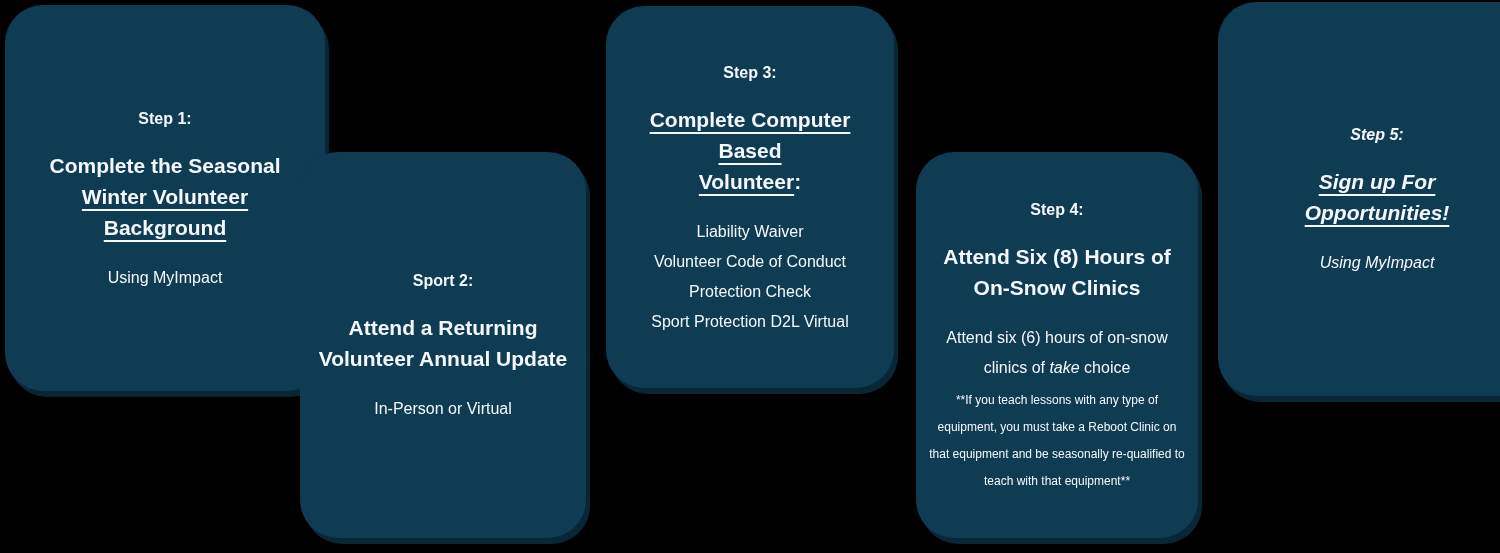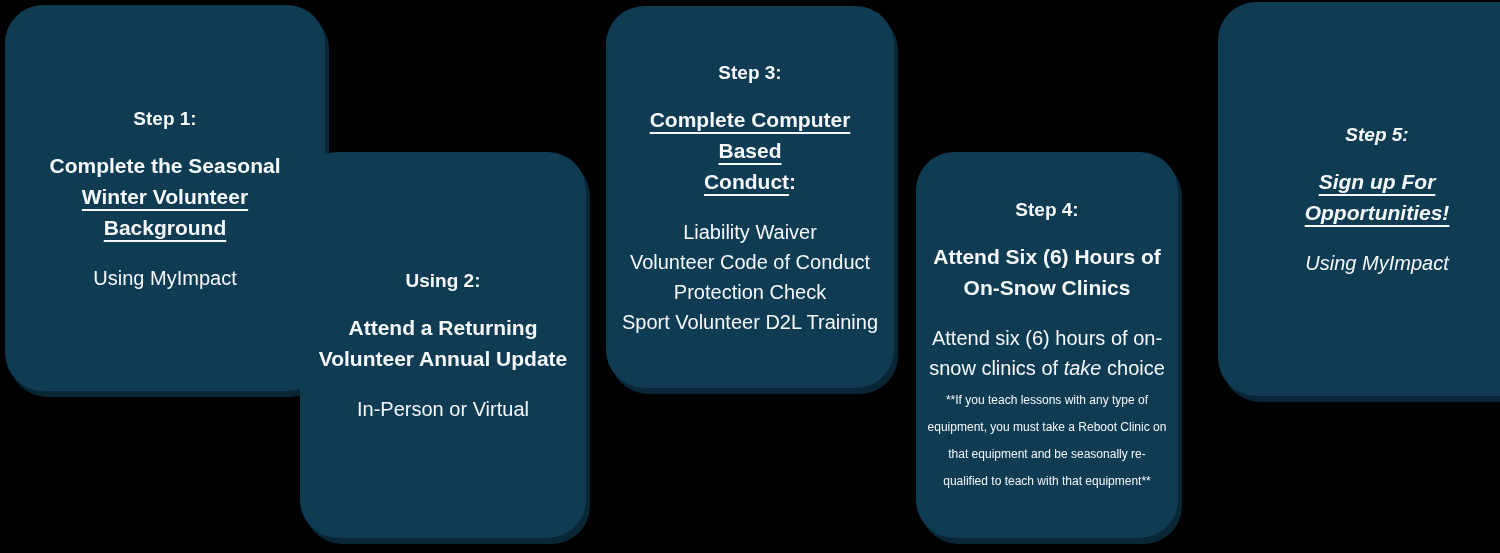--- a/index.html
+++ b/index.html
@@ -25,43 +25,43 @@
     display: flex;
     flex-direction: column;
     justify-content: center;
     align-items: center;
     text-align: center;
     padding: 16px 10px;
   }
   .card1 { left: 5px;    top: 5px;   width: 320px; height: 386px; align-items: center; }
   .card2 { left: 300px;  top: 152px; width: 286px; height: 386px; }
   .card3 { left: 606px;  top: 6px;   width: 288px; height: 382px; }
-  .card4 { left: 916px;  top: 152px; width: 262px; height: 386px; }
+  .card4 { left: 916px;  top: 152px; width: 282px; height: 386px; }
   .card5 { left: 1218px; top: 2px;   width: 318px; height: 394px; font-style: italic; }
 
   .step {
     font-weight: bold;
-    font-size: 19px;
+    font-size: 16px;
     line-height: 30px;
     margin-bottom: 16px;
   }
   .heading {
     font-weight: bold;
     font-size: 21px;
     line-height: 31px;
     margin-bottom: 20px;
   }
   .heading .line { display: block; }
   .u {
     text-decoration: underline;
     text-decoration-thickness: 2px;
     text-underline-offset: 5px;
   }
   .body-text {
-    font-size: 20px;
+    font-size: 16px;
     line-height: 30px;
   }
   .body-text .line { display: block; white-space: nowrap; }
   .note {
     font-size: 12px;
     line-height: 27px;
     margin-top: 4px;
   }
   .italic { font-style: italic; }
 </style>
@@ -74,46 +74,46 @@
     <div class="step">Step 1:</div>
     <div class="heading">
       <span class="line">Complete the Seasonal</span>
       <span class="line u">Winter Volunteer</span>
       <span class="line u">Background</span>
     </div>
     <div class="body-text">Using MyImpact</div>
   </div>
 
   <div class="card card2">
-    <div class="step">Using 2:</div>
+    <div class="step">Sport 2:</div>
     <div class="heading">
       <span class="line">Attend a Returning</span>
       <span class="line">Volunteer Annual Update</span>
     </div>
     <div class="body-text">In-Person or Virtual</div>
   </div>
 
   <div class="card card3">
     <div class="step">Step 3:</div>
     <div class="heading">
       <span class="line u">Complete Computer Based</span>
-      <span class="line"><span class="u">Conduct</span><span>:</span></span>
+      <span class="line"><span class="u">Volunteer</span><span>:</span></span>
     </div>
     <div class="body-text">
       <span class="line">Liability Waiver</span>
       <span class="line">Volunteer Code of Conduct</span>
       <span class="line">Protection Check</span>
-      <span class="line">Sport Volunteer D2L Training</span>
+      <span class="line">Sport Protection D2L Virtual</span>
     </div>
   </div>
 
   <div class="card card4">
     <div class="step">Step 4:</div>
     <div class="heading">
-      <span class="line">Attend Six (6) Hours of</span>
+      <span class="line">Attend Six (8) Hours of</span>
       <span class="line">On-Snow Clinics</span>
     </div>
     <div class="body-text"><span>Attend six (6) hours of on-snow clinics of </span><span class="italic">take</span><span> choice</span></div>
     <div class="note">**If you teach lessons with any type of equipment, you must take a Reboot Clinic on that equipment and be seasonally re-qualified to teach with that equipment**</div>
   </div>
 
   <div class="card card5">
     <div class="step">Step 5:</div>
     <div class="heading">
       <span class="line u">Sign up For</span>

